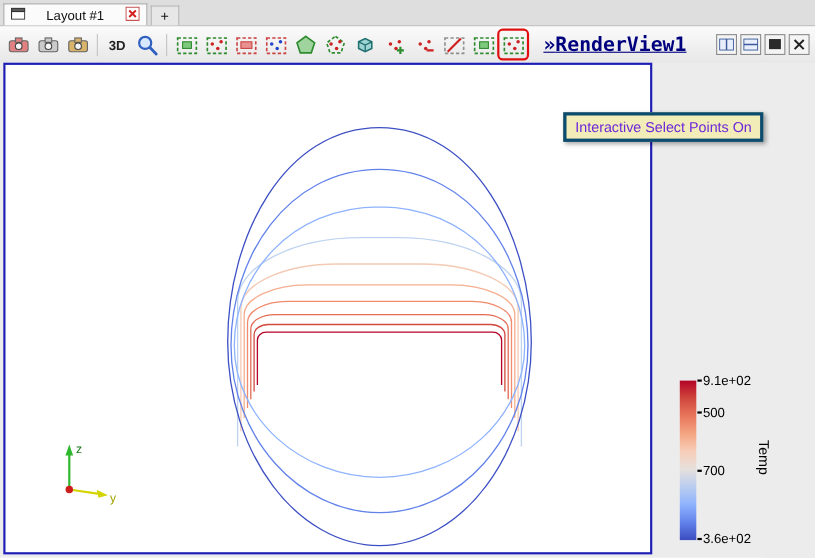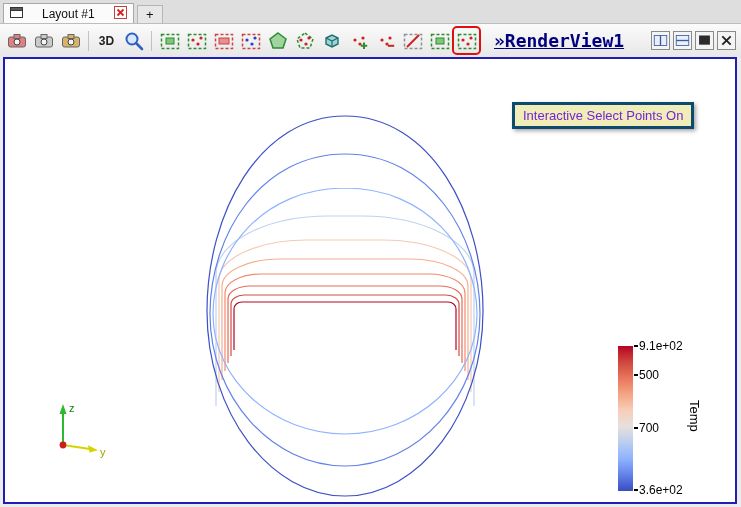--- a/index.html
+++ b/index.html
@@ -24,21 +24,21 @@
   .tbtn.mode{font-weight:bold;font-size:12px;color:#222;}
   .tbtn.highlighted{outline:2px solid #e01010;outline-offset:0;}
   .sep{width:1px;height:20px;background:#c2c2c2;margin:0 4px;flex:0 0 auto;}
   .view-link{margin-left:14px;font-family:"DejaVu Sans Mono",monospace;
     font-weight:bold;font-size:18px;color:#00007f;text-decoration:underline;
     white-space:nowrap;cursor:pointer;}
   .win-buttons{margin-left:auto;display:flex;gap:3px;margin-right:2px;}
   .wbtn{width:19px;height:19px;border:1px solid #8a8a8a;background:#f4f4f4;
     display:flex;align-items:center;justify-content:center;box-sizing:border-box;}
   
-  .viewport{position:absolute;left:3px;top:57px;width:734px;height:447px;
+  .viewport{position:absolute;left:3px;top:57px;width:590px;height:447px;
     background:#ffffff;border:2px solid #1e1eb4;box-sizing:border-box;}
   .viewport svg.contours{position:absolute;left:0;top:0;}
   
   .colorbar{position:absolute;left:613px;top:287px;width:15px;height:145px;}
   .cb-label{position:absolute;left:634px;font-size:12px;color:#000;white-space:nowrap;}
   .cb-tick{position:absolute;left:629px;width:4px;height:2px;background:#000;}
   .cb-title{position:absolute;left:697px;top:341px;font-size:13px;color:#000;
     transform:rotate(90deg);transform-origin:0 0;white-space:nowrap;}
   
   .axes{position:absolute;left:38px;top:340px;}

